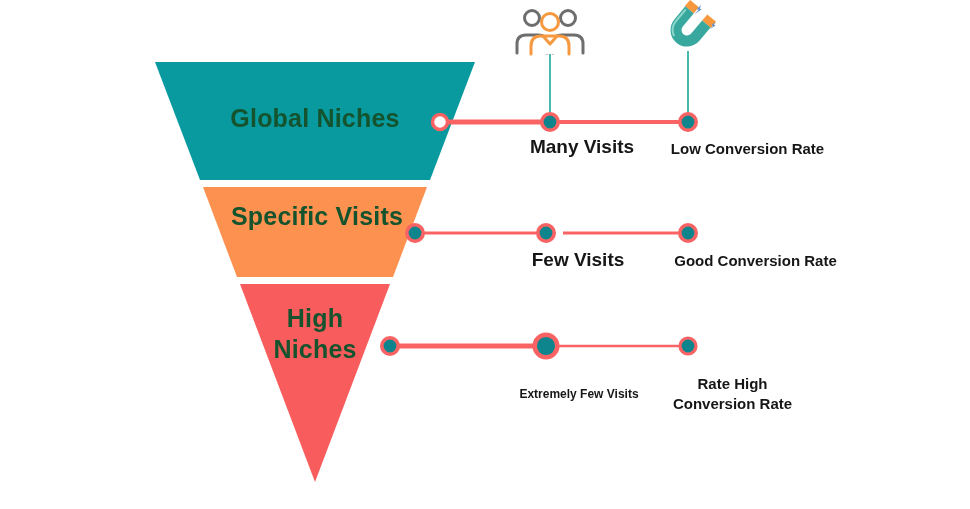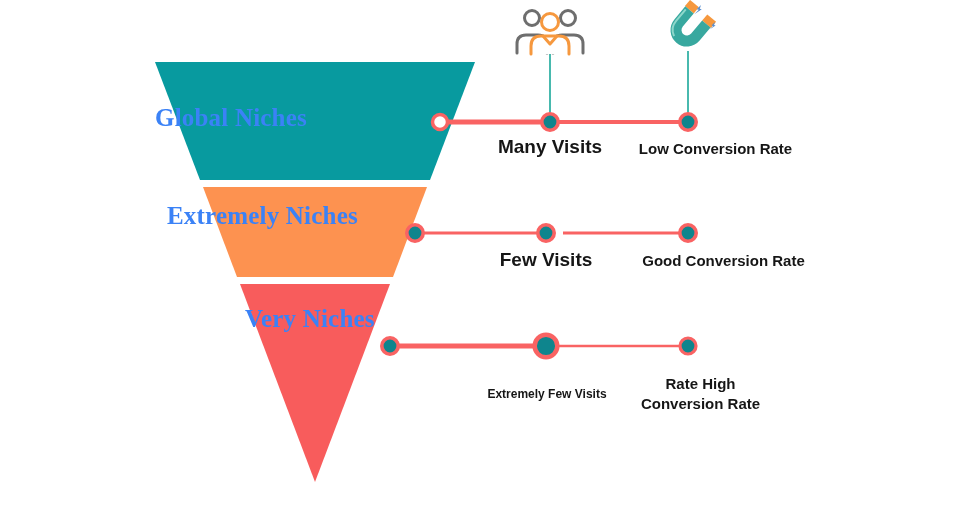--- a/index.html
+++ b/index.html
@@ -7,31 +7,32 @@
     position: relative;
     width: 970px;
     height: 509px;
     background: #ffffff;
     font-family: "Liberation Sans", sans-serif;
     overflow: hidden;
   }
   .canvas svg { position: absolute; left: 0; top: 0; }
   .funnel-label {
     position: absolute;
-    color: #3b82f6;
+    color: #14532d;
     font-weight: bold;
     font-size: 25px;
+    text-align: center;
     letter-spacing: 0.2px;
-    font-family: Liberation Serif, serif;
   }
   .label {
     position: absolute;
     font-weight: bold;
     color: #161616;
     text-align: center;
+    margin-left: 32px;
   }
   .visits-label { font-size: 19px; }
   .conv-label { font-size: 15px; }
 </style>
 </head>
 <body>
 
 <div class="canvas">
 
   <svg width="970" height="509" viewBox="0 0 970 509">
@@ -83,22 +84,22 @@
         <rect x="692.5" y="5" width="11.5" height="8" fill="#f6983e"></rect>
         <path d="M676 13 L676 30 A11 11 0 0 0 698 30 L698 13" fill="none" stroke="#38a89f" stroke-width="11"></path>
         <path d="M672.8 15 L672.8 30 A14.2 14.2 0 0 0 681 43" fill="none" stroke="#8ed8cb" stroke-width="2"></path>
       </g>
       <path d="M0 0 L-2.4 4.6 L-0.5 4.6 L-3 9.4 L1.8 3.4 L0 3.4 Z" fill="#5a8fd0" transform="translate(701,5) rotate(18) scale(1.15)"></path>
       <path d="M0 0 L-2.4 4.6 L-0.5 4.6 L-3 9.4 L1.8 3.4 L0 3.4 Z" fill="#5a8fd0" transform="translate(715,22) rotate(18) scale(0.95)"></path>
     </g>
   </svg>
 
   <div class="funnel-label" style="left:155px; top:104px; width:320px;">Global Niches</div>
-  <div class="funnel-label" style="left:167px; top:202px; width:300px;">Extremely Niches</div>
-  <div class="funnel-label" style="left:245px; top:303px; width:140px; line-height:31px;">Very Niches</div>
+  <div class="funnel-label" style="left:167px; top:202px; width:300px;">Specific Visits</div>
+  <div class="funnel-label" style="left:245px; top:303px; width:140px; line-height:31px;">High Niches</div>
 
   <div class="label visits-label" style="left:470px; top:136px; width:160px;">Many Visits</div>
   <div class="label visits-label" style="left:466px; top:249px; width:160px;">Few Visits</div>
 
   <div class="label conv-label" style="left:628px; top:140px; width:175px;">Low Conversion Rate</div>
   <div class="label conv-label" style="left:636px; top:252px; width:175px;">Good Conversion Rate</div>
 
   <div class="label conv-label" style="left:457px; top:387px; width:180px; font-size:12px;">Extremely Few Visits</div>
   <div class="label conv-label" style="left:633px; top:374px; width:135px; line-height:20px;">Rate High Conversion Rate</div>
 

